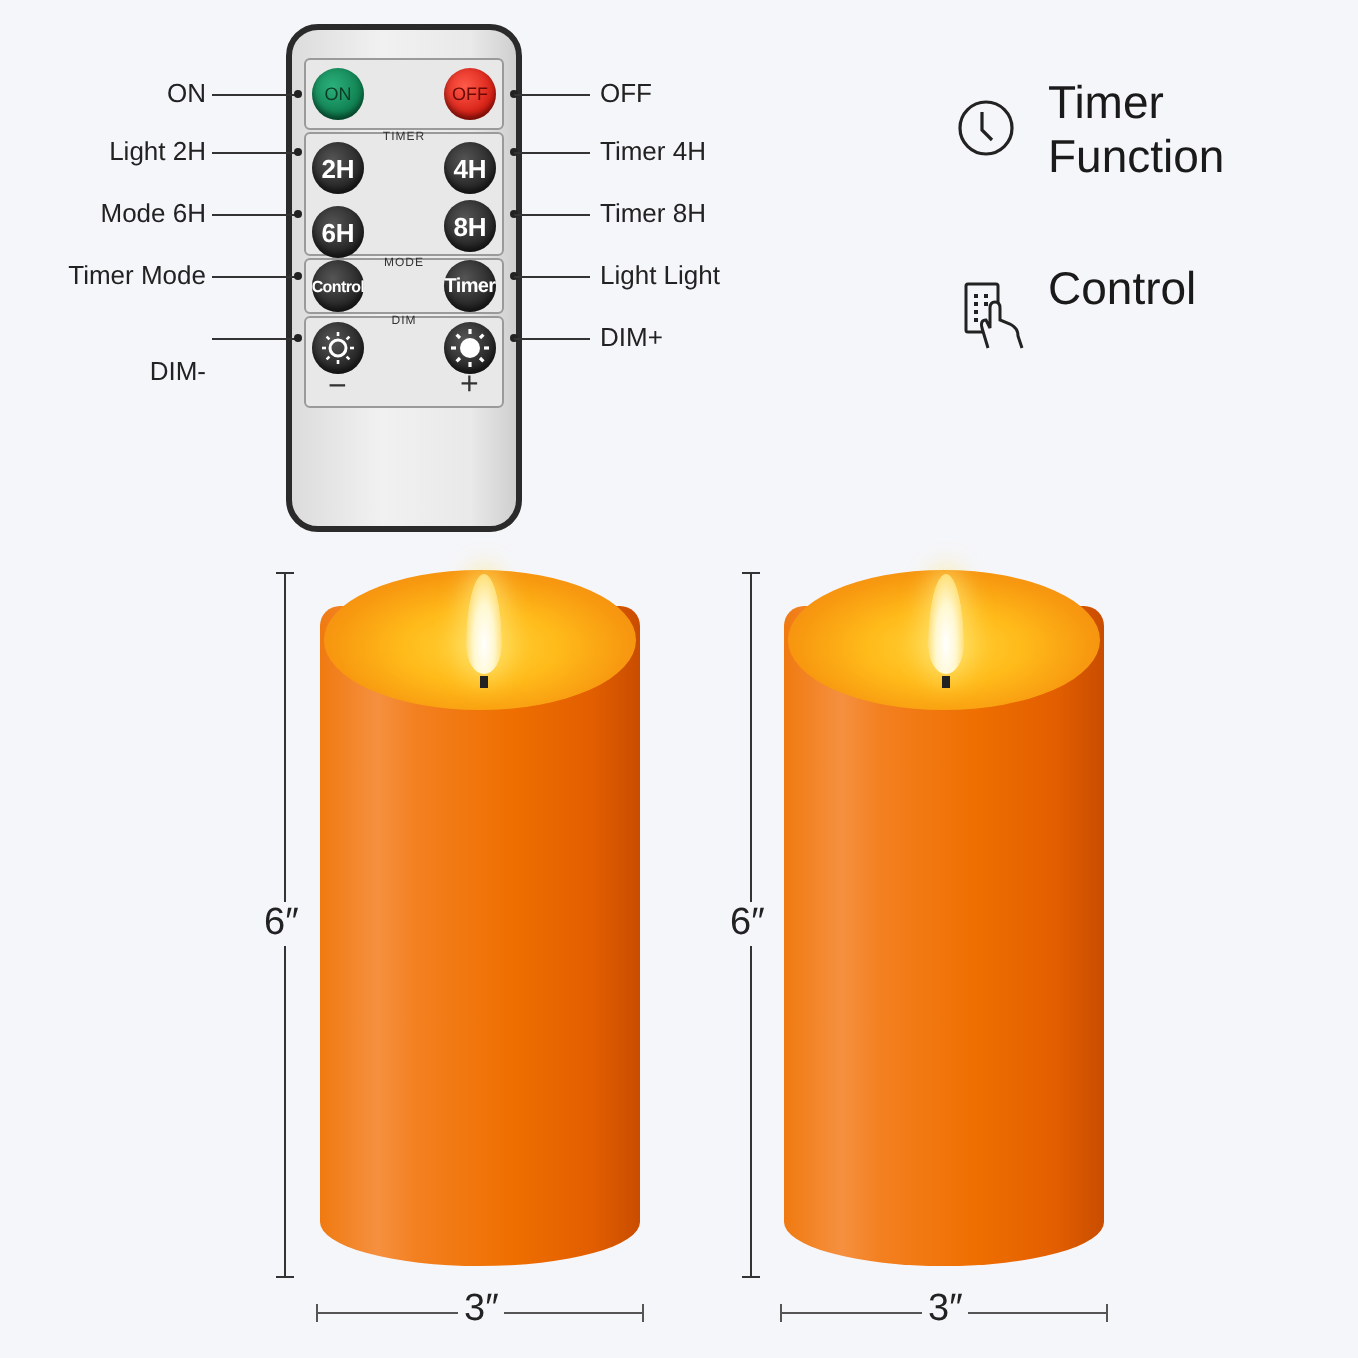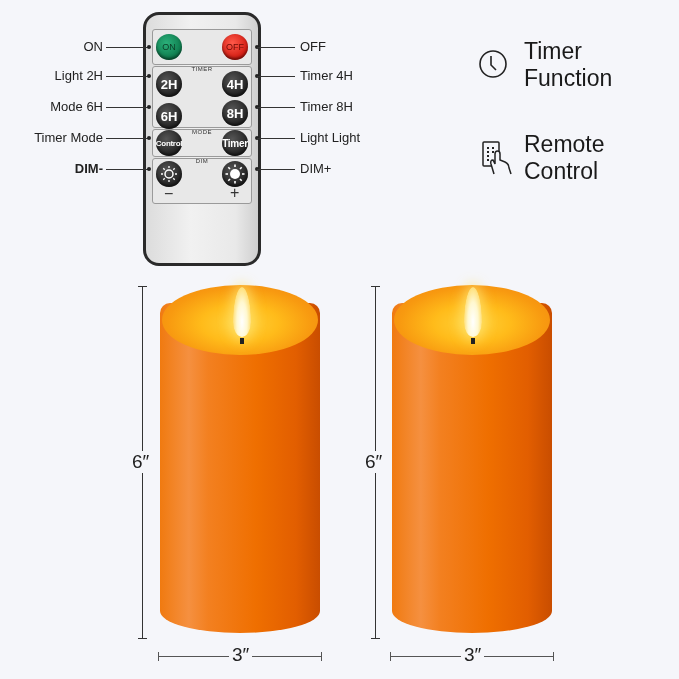--- a/index.html
+++ b/index.html
@@ -100,21 +100,21 @@
 <div class="dot" style="left:147px;top:74px;"></div>
 
 <div class="lbl left" style="right:576px;top:99px;">Mode 6H</div>
 <div class="line" style="left:106px;top:107px;width:43px;"></div>
 <div class="dot" style="left:147px;top:105px;"></div>
 
 <div class="lbl left" style="right:576px;top:130px;">Timer Mode</div>
 <div class="line" style="left:106px;top:138px;width:43px;"></div>
 <div class="dot" style="left:147px;top:136px;"></div>
 
-<div class="lbl left" style="right:576px;top:161px;font-weight:bold;">DIM-</div>
+<div class="lbl left" style="right:576px;top:178px;">DIM-</div>
 <div class="line" style="left:106px;top:169px;width:43px;"></div>
 <div class="dot" style="left:147px;top:167px;"></div>
 
 <div class="dot" style="left:255px;top:45px;"></div>
 <div class="line" style="left:257px;top:47px;width:38px;"></div>
 <div class="lbl" style="left:300px;top:39px;">OFF</div>
 
 <div class="dot" style="left:255px;top:74px;"></div>
 <div class="line" style="left:257px;top:76px;width:38px;"></div>
 <div class="lbl" style="left:300px;top:68px;">Timer 4H</div>
@@ -150,21 +150,20 @@
         <rect x="6" y="11" width="2" height="2"></rect>
         <rect x="6" y="15" width="2" height="2"></rect>
         <rect x="6" y="19" width="2" height="2"></rect>
         <rect x="11" y="7" width="2" height="2"></rect>
         <rect x="11" y="11" width="2" height="2"></rect>
       </g>
       <path d="M13 34 L10 24 Q9 20 12 20 L14 24 L14 14 Q14 11 16.5 11 Q19 11 19 14 L19 20 L24 22 Q28 24 28 28 L30 34" fill="#f5f6fa" stroke="#222" stroke-width="1.5"></path>
     </svg>
 </div>
 <div class="feat-title" style="left:524px;top:131px;">
-  <div>Remote</div>
   <div>Control</div>
 </div>
 
 <div class="candle" style="left:160px;top:285px;">
   <div class="body"></div>
   <div class="top"></div>
   <div class="flame" style="left:73px;top:2px;"></div>
   <div class="wick" style="left:80px;top:53px;"></div>
 </div>
 <div class="vdim" style="left:142px;top:286px;height:352px;"></div>

